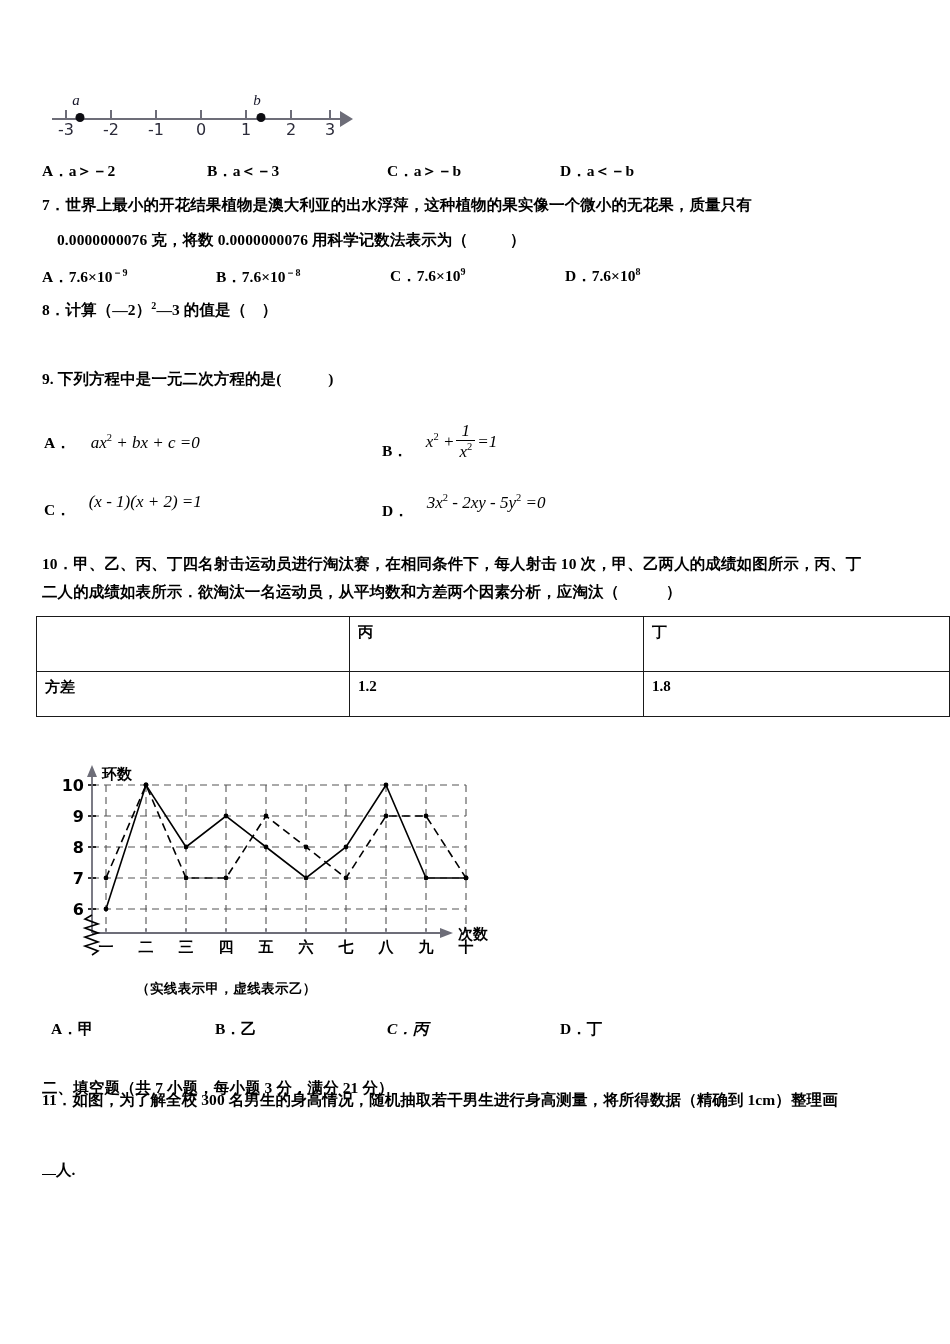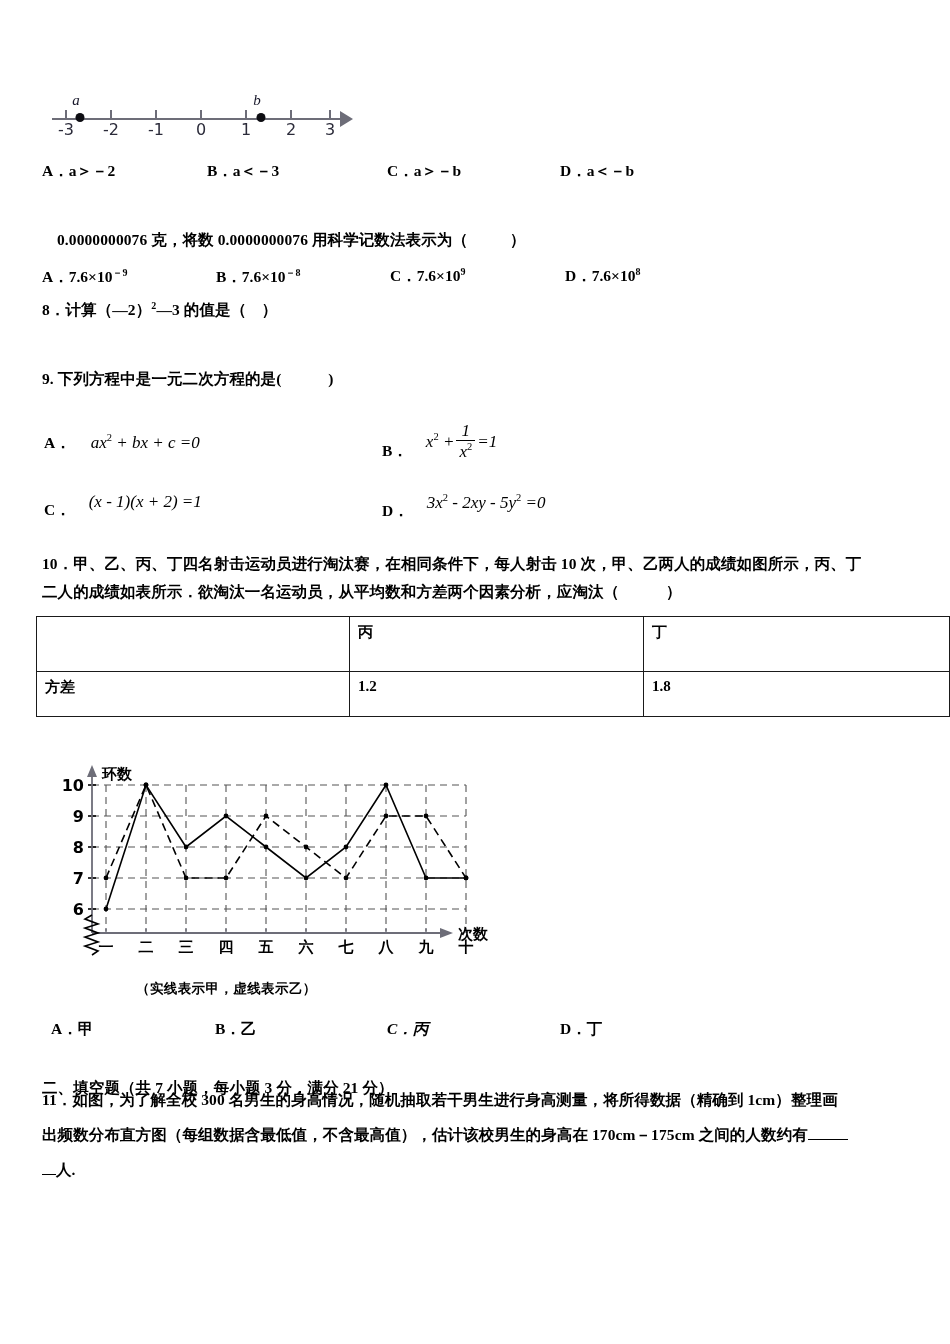--- a/index.html
+++ b/index.html
@@ -194,20 +194,21 @@
     <div class="nl-ptlab" style="left:205px;">b</div>
   </div>
 
   <div class="optrow" style="left:42px; top:161px; width:860px;">
     <span class="opt" style="left:0px;">A．a＞－2</span>
     <span class="opt" style="left:165px;">B．a＜－3</span>
     <span class="opt" style="left:345px;">C．a＞－b</span>
     <span class="opt" style="left:518px;">D．a＜－b</span>
   </div>
 
+  <div class="qline" style="position:absolute; left:42px; top:197px; width:880px;">7．世界上最小的开花结果植物是澳大利亚的出水浮萍，这种植物的果实像一个微小的无花果，质量只有</div>
   <div class="qline" style="position:absolute; left:42px; top:232px; width:880px;margin-left:15px;">
     <span>0.0000000076 克，将数 0.0000000076 用科学记数法表示为（</span>
     <span style="display:inline-block; width:34px;"></span>
     <span>）</span>
   </div>
 
   <div class="optrow" style="left:42px; top:266px; width:880px;">
     <span class="opt" style="left:0px;">
       <span>A．7.6×10</span><span class="sup">－9</span>
     </span>
@@ -353,18 +354,15 @@
   <div class="optrow" style="left:42px; top:1019px; width:880px;">
     <span class="opt" style="left:0px;margin-left:9px;">A．甲</span>
     <span class="opt" style="left:173px;">B．乙</span>
     <span class="opt" style="left:345px;font-style:italic;">C．丙</span>
     <span class="opt" style="left:518px;">D．丁</span>
   </div>
 
   <div class="qline" style="position:absolute; left:42px; top:1080px; width:880px;">二、填空题（共 7 小题，每小题 3 分，满分 21 分）</div>
 
   <div class="qline" style="position:absolute; left:42px; top:1092px; width:890px;">11．如图，为了解全校 300 名男生的身高情况，随机抽取若干男生进行身高测量，将所得数据（精确到 1cm）整理画</div>
-  <div class="qline" style="position:absolute; left:42px; top:1127px; width:900px;">
-    <span>出频数分布直方图（每组数据含最低值，不含最高值），估计该校男生的身高在 170cm－175cm 之间的人数约有</span><span class="blank-ul"></span>
-  </div>
   <div class="qline" style="position:absolute; left:42px; top:1162px; width:880px;"><span class="blank-ul" style="width:14px;"></span><span>人.</span></div>
 
 </div>
 
 </body></html>

